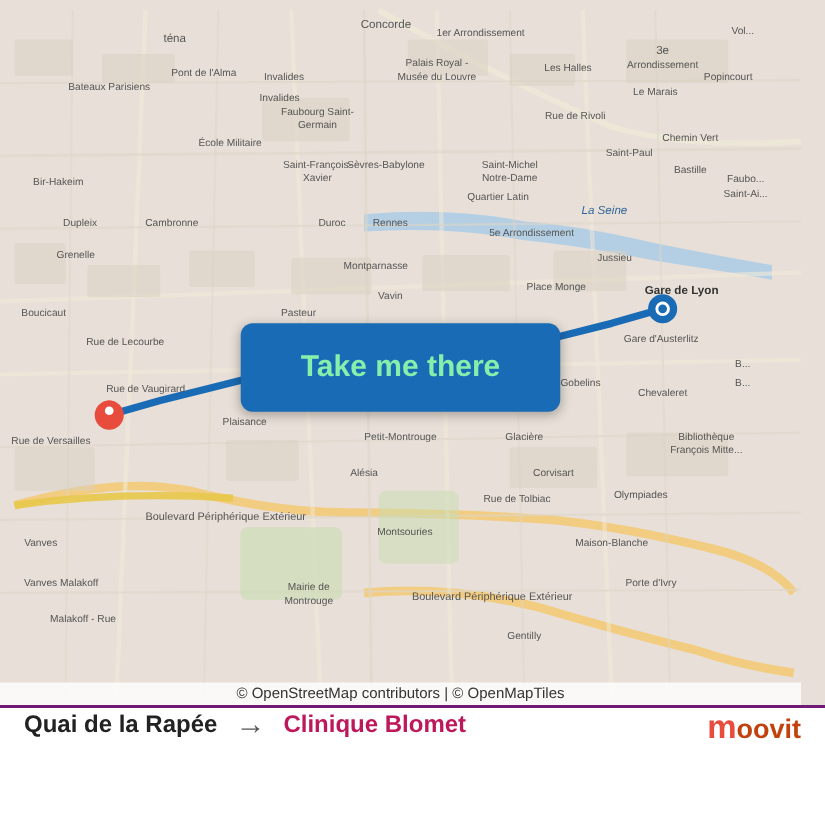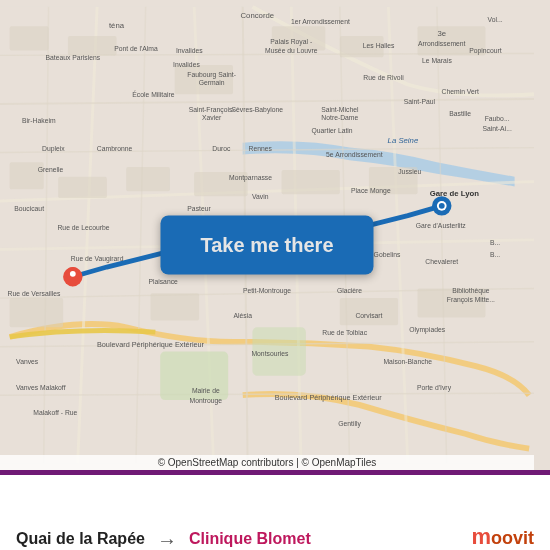--- a/index.html
+++ b/index.html
@@ -29,21 +29,21 @@
     .button-overlay {
       position: absolute;
       top: 50%;
       left: 50%;
       transform: translate(-50%, -50%);
       margin-top: 10px;
     }
 
     .take-me-there-btn {
       background: #1a6bb5;
-      color: #e5e5e5;
+      color: #86efac;
       border: none;
       border-radius: 8px;
       padding: 18px 40px;
       font-size: 20px;
       font-weight: bold;
       cursor: pointer;
       white-space: nowrap;
       box-shadow: 0 2px 8px rgba(0,0,0,0.3);
     }
 
@@ -59,24 +59,24 @@
       padding: 2px 8px;
       text-align: center;
     }
 
     
     .info-bar {
       width: 550px;
       height: 80px;
       background: white;
       display: flex;
-      align-items: flex-end;
+      align-items: flex-start;
       justify-content: space-between;
       padding: 0 16px;
-      border-top: 5px solid #701a75;
+      border-top: 2px solid #701a75;
     }
 
     .origin-label {
       font-size: 16px;
       font-weight: 600;
       color: #222;
     }
 
     .arrow-icon {
       font-size: 20px;

